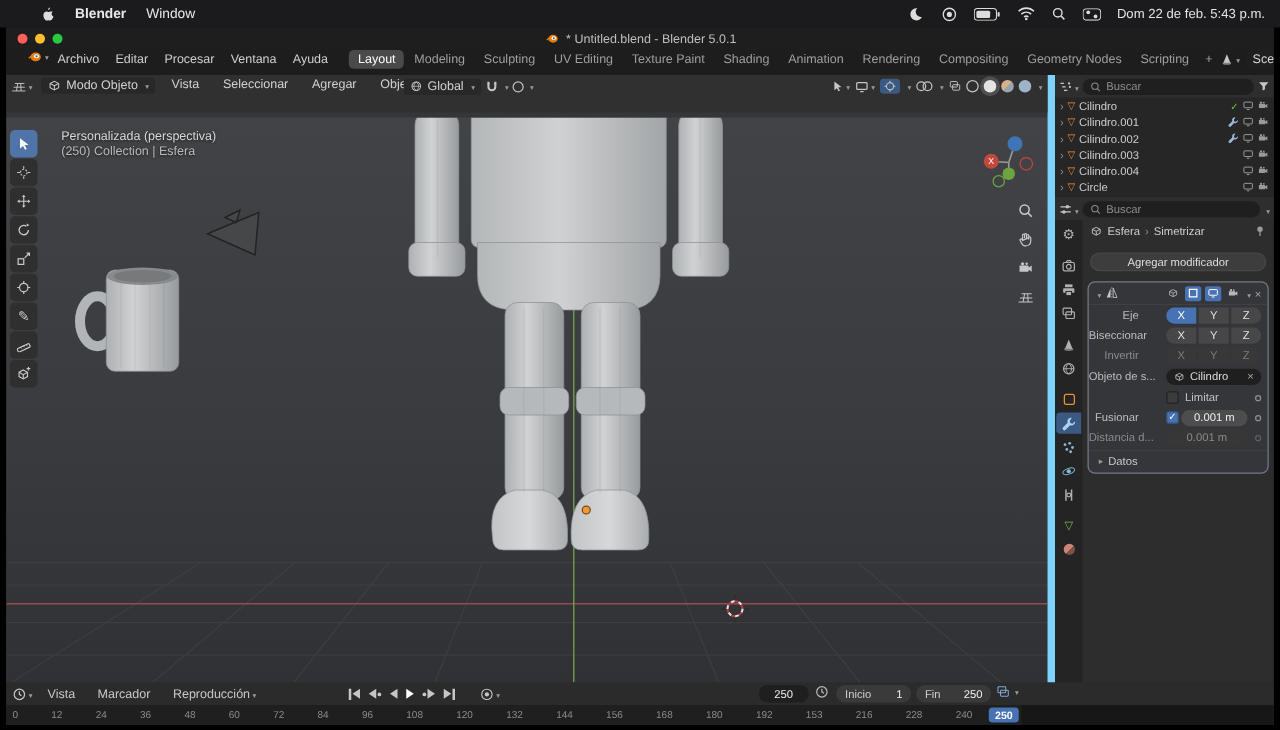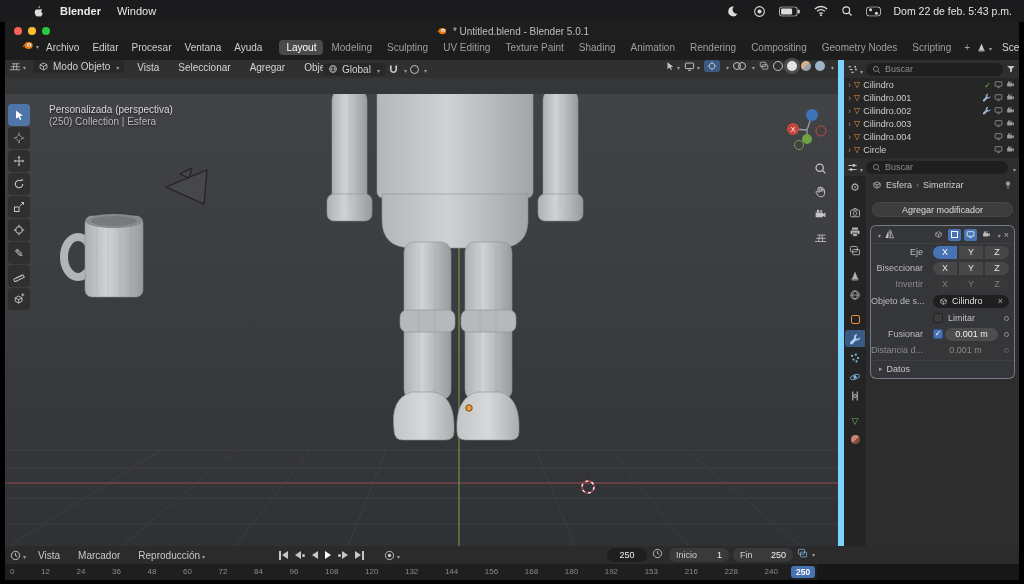--- a/index.html
+++ b/index.html
@@ -25,21 +25,21 @@
 .topbar{position:absolute;top:18px;left:0;right:0;height:20px;background:#1d1d1d;display:flex;align-items:flex-start;font-size:10px;color:#cfcfcf;padding:0 16px;gap:1px}
 .menuitem{padding:2px 6px;border-radius:3px;white-space:nowrap}
 .tabs{display:flex;align-items:center;margin-left:10px;gap:1px}
 .tab{padding:2px 7px;border-radius:4px;color:#9f9f9f;white-space:nowrap}
 .tab.active{background:#4a4a4a;color:#fff}
 .tab.addtab{color:#9f9f9f;padding:2px 5px}
 .scenegrp{margin-left:auto;display:flex;align-items:center;gap:4px}
 .fieldpill{background:#1f1f1f;border-radius:8px;height:14px;display:flex;align-items:center;gap:4px;padding:0 6px;color:#d8d8d8}
 
 .viewport{position:absolute;left:0;top:38px;width:833px;height:486px;background:#353638}
-.vh1{position:absolute;top:0;left:0;width:100%;height:18px;background:#303030;display:flex;align-items:flex-start;font-size:10px;color:#d2d2d2;padding:0 4px;gap:7px;z-index:6}
+.vh1{position:absolute;top:0;left:0;width:100%;height:18px;background:#303030;display:flex;align-items:flex-end;font-size:10px;color:#d2d2d2;padding:15px 4px;gap:7px;z-index:6}
 .vh2{position:absolute;top:18px;left:0;width:100%;height:16px;background:#2c2c2c;display:flex;align-items:center;padding:0 5px;gap:2px;z-index:6}
 .dd{background:#282828;border-radius:3px;padding:1px 5px;display:flex;align-items:center;gap:4px;white-space:nowrap}
 .vh-center{position:absolute;left:318px;top:0;height:18px;display:flex;align-items:center;gap:3px}
 .vh-right{margin-left:auto;display:flex;align-items:center;gap:4px}
 .hic{display:flex;align-items:center;color:#c6c6c6}
 .ball{width:10px;height:10px;border-radius:50%;background:#c2c2c2;display:inline-block}
 .ball.wire{background:transparent;border:1.4px solid #c2c2c2}
 .ball.on{box-shadow:0 0 0 3px #4f4f4f;background:#e4e4e4}
 .ball.mat{background:linear-gradient(135deg,#d8b08a 50%,#9aa4ae 50%)}
 .blueon{background:#3a5a84;border-radius:3px;padding:1px 3px}
@@ -69,21 +69,21 @@
 .ptab.active{background:#3a5a84;color:#aed0f5}
 .gapt{height:4px}
 .pcontent{position:absolute;left:22px;top:18px;right:0;bottom:0;font-size:9px}
 .crumb{height:18px;display:flex;align-items:center;gap:4px;padding:0 6px;color:#cfcfcf}
 .addmod{margin:8px 6px 0 6px;height:15px;background:#3d3d3d;border:1px solid #474747;border-radius:8px;display:flex;align-items:center;justify-content:center;color:#dedede}
 .modpanel{margin:8px 4px 0 4px;background:#343639;border:1px solid rgba(165,180,200,.55);border-radius:6px;overflow:hidden;padding-bottom:2px}
 .mhead{height:18px;display:flex;align-items:center;gap:3px;padding:0 5px;border-bottom:1px solid #3e4044;color:#cfcfcf}
 .mtg{width:13px;height:12px;border-radius:2px;display:flex;align-items:center;justify-content:center;color:#b9b9b9}
 .mtg.on{background:#4772b3;color:#fff}
 .mrow{display:flex;align-items:center;height:16px;padding-right:5px}
-.mlabel{width:62px;text-align:right;color:#bdbdbd;padding-right:10px;white-space:nowrap;overflow:hidden}
+.mlabel{width:62px;text-align:right;color:#bdbdbd;padding-right:22px;white-space:nowrap;overflow:hidden}
 .mctl{flex:1;display:flex;align-items:center;gap:2px}
 .seg{flex:1;height:13px;background:#474747;color:#e4e4e4;display:flex;align-items:center;justify-content:center}
 .seg.first{border-radius:7px 0 0 7px}.seg.last{border-radius:0 7px 7px 0}
 .seg.on{background:#4772b3;color:#fff}
 .seg.dis{background:#383838;color:#7d7d7d}
 .objfield{flex:1;height:13px;background:#1f1f1f;border-radius:7px;display:flex;align-items:center;gap:4px;padding:0 6px;color:#dedede}
 .cb{width:10px;height:10px;border-radius:2px;background:#3c3c3c;border:1px solid #232323;display:flex;align-items:center;justify-content:center;color:transparent}
 .cb.on{background:#4772b3;border-color:#35588c;color:#fff}
 .vfield{flex:1;height:13px;background:#4d4d4d;border-radius:7px;color:#f0f0f0;display:flex;align-items:center;justify-content:center}
 .vfield.dis{background:#373737;color:#8a8a8a}

